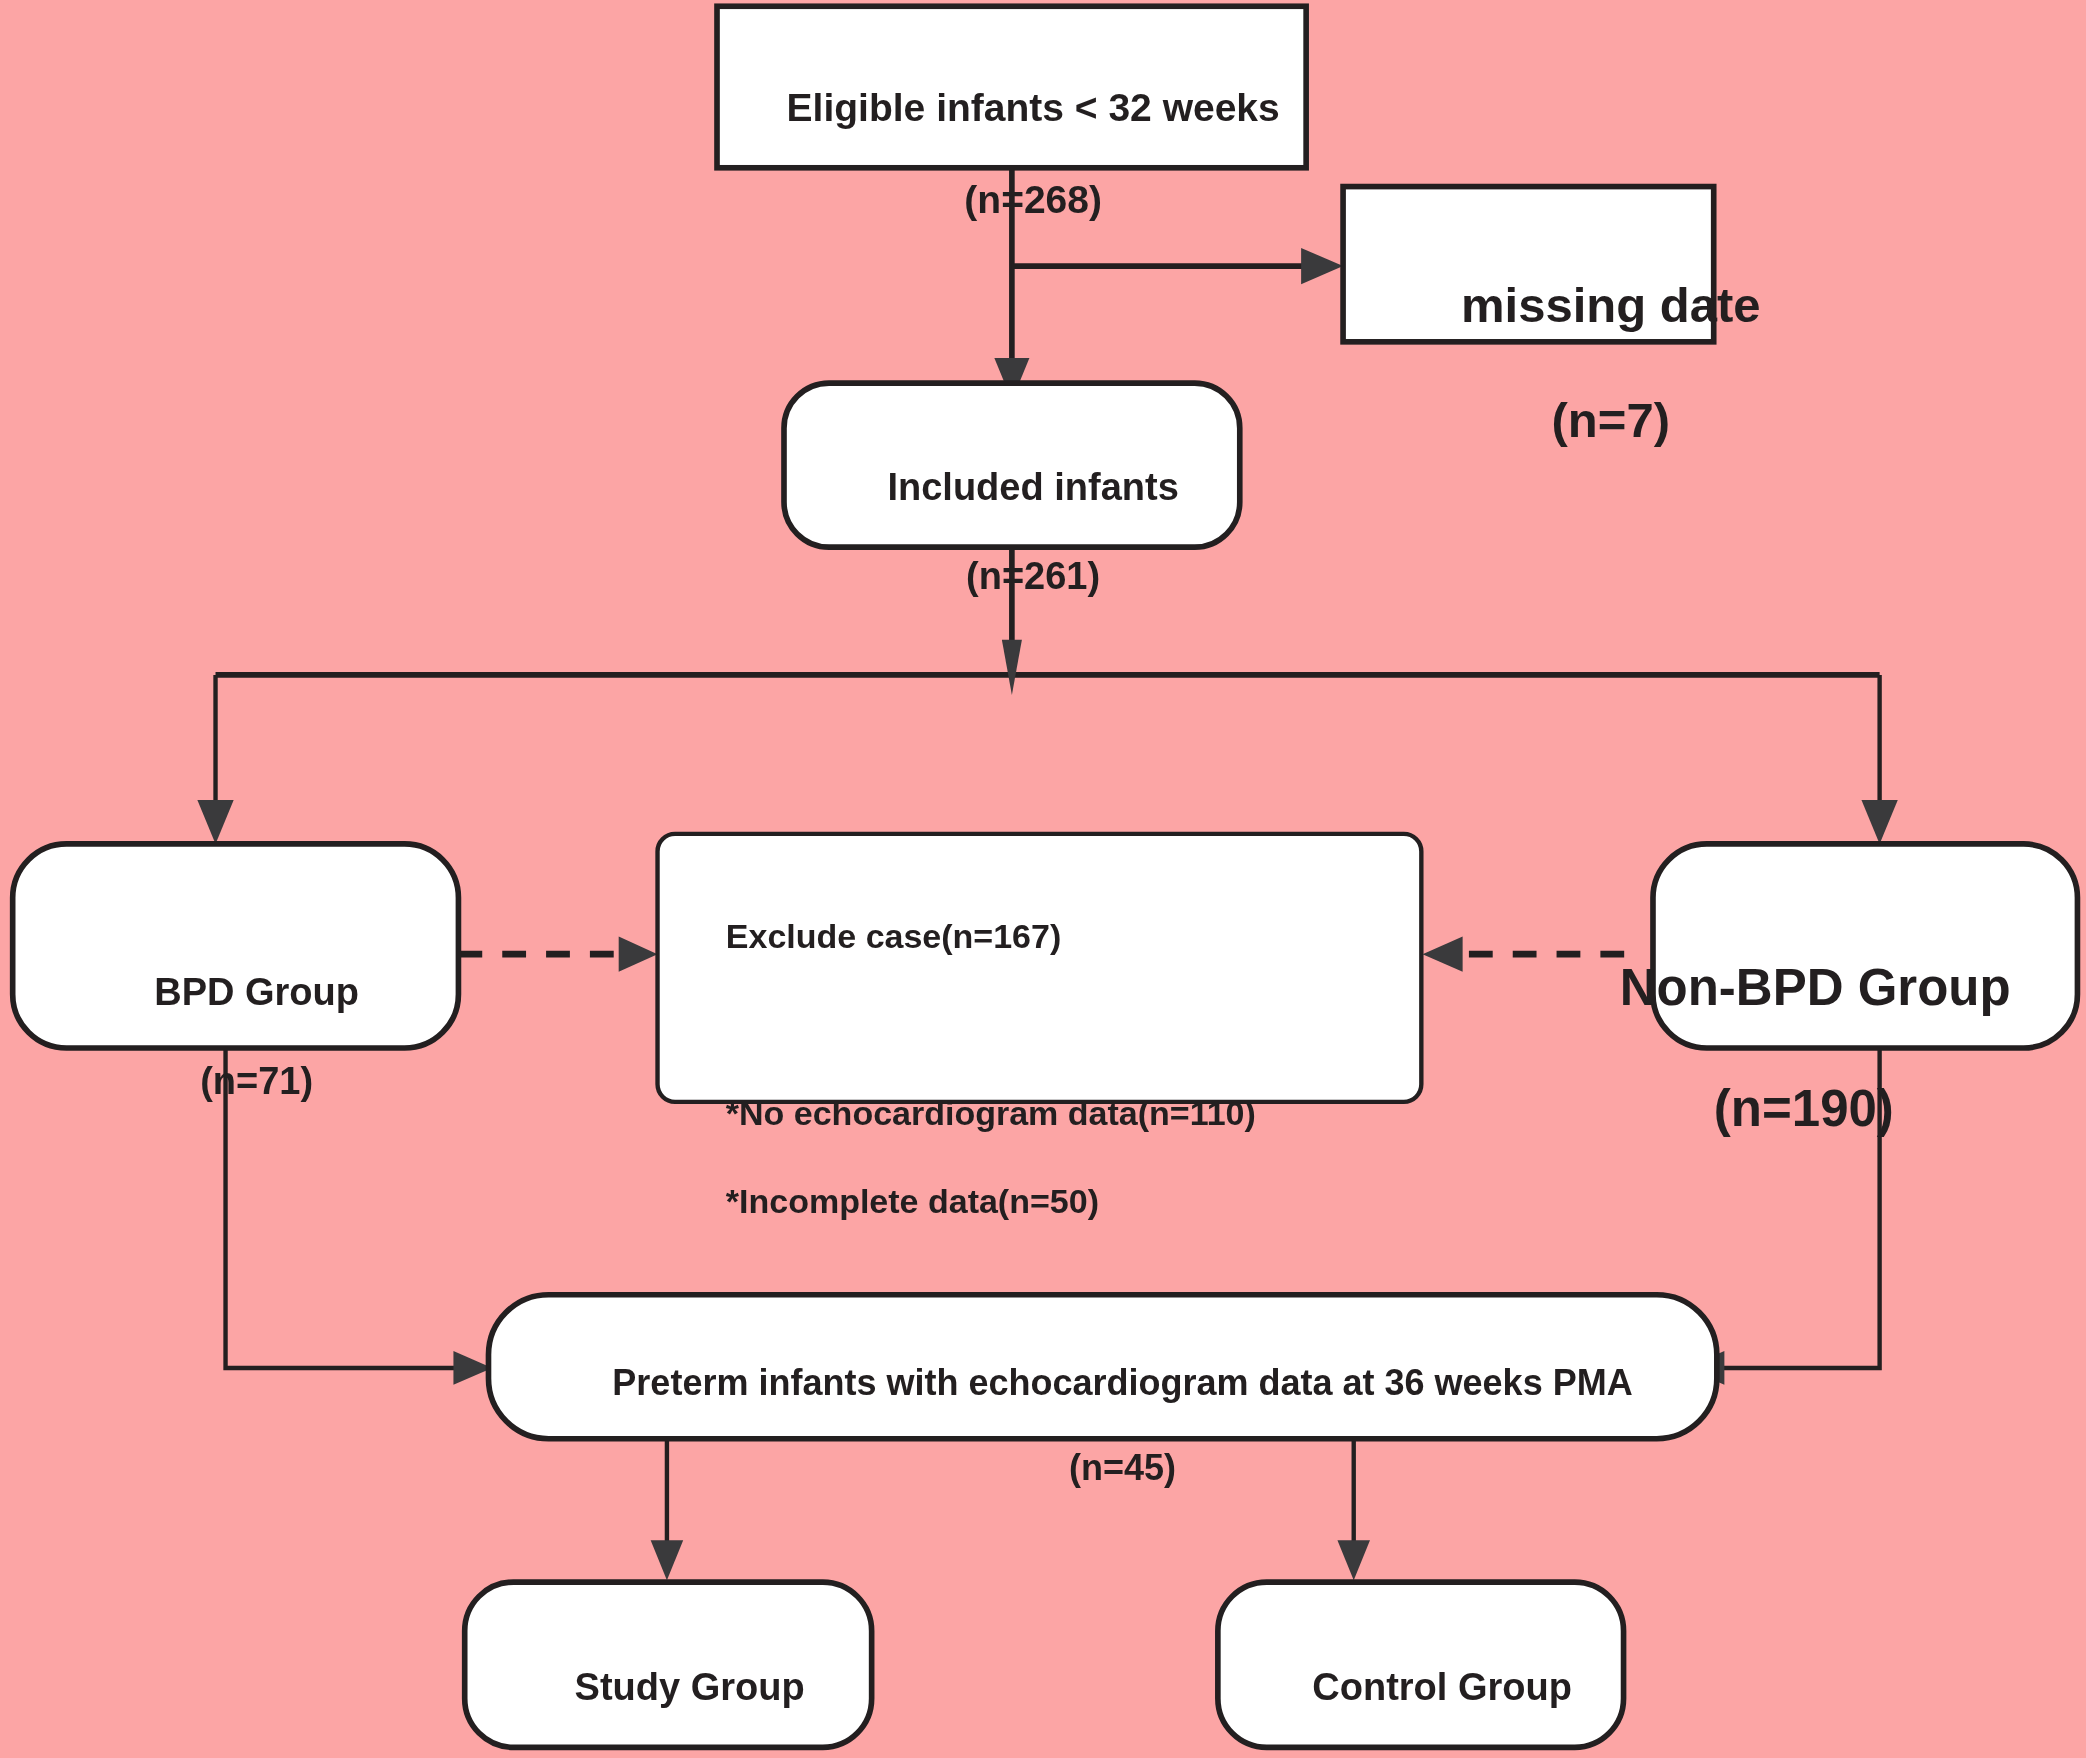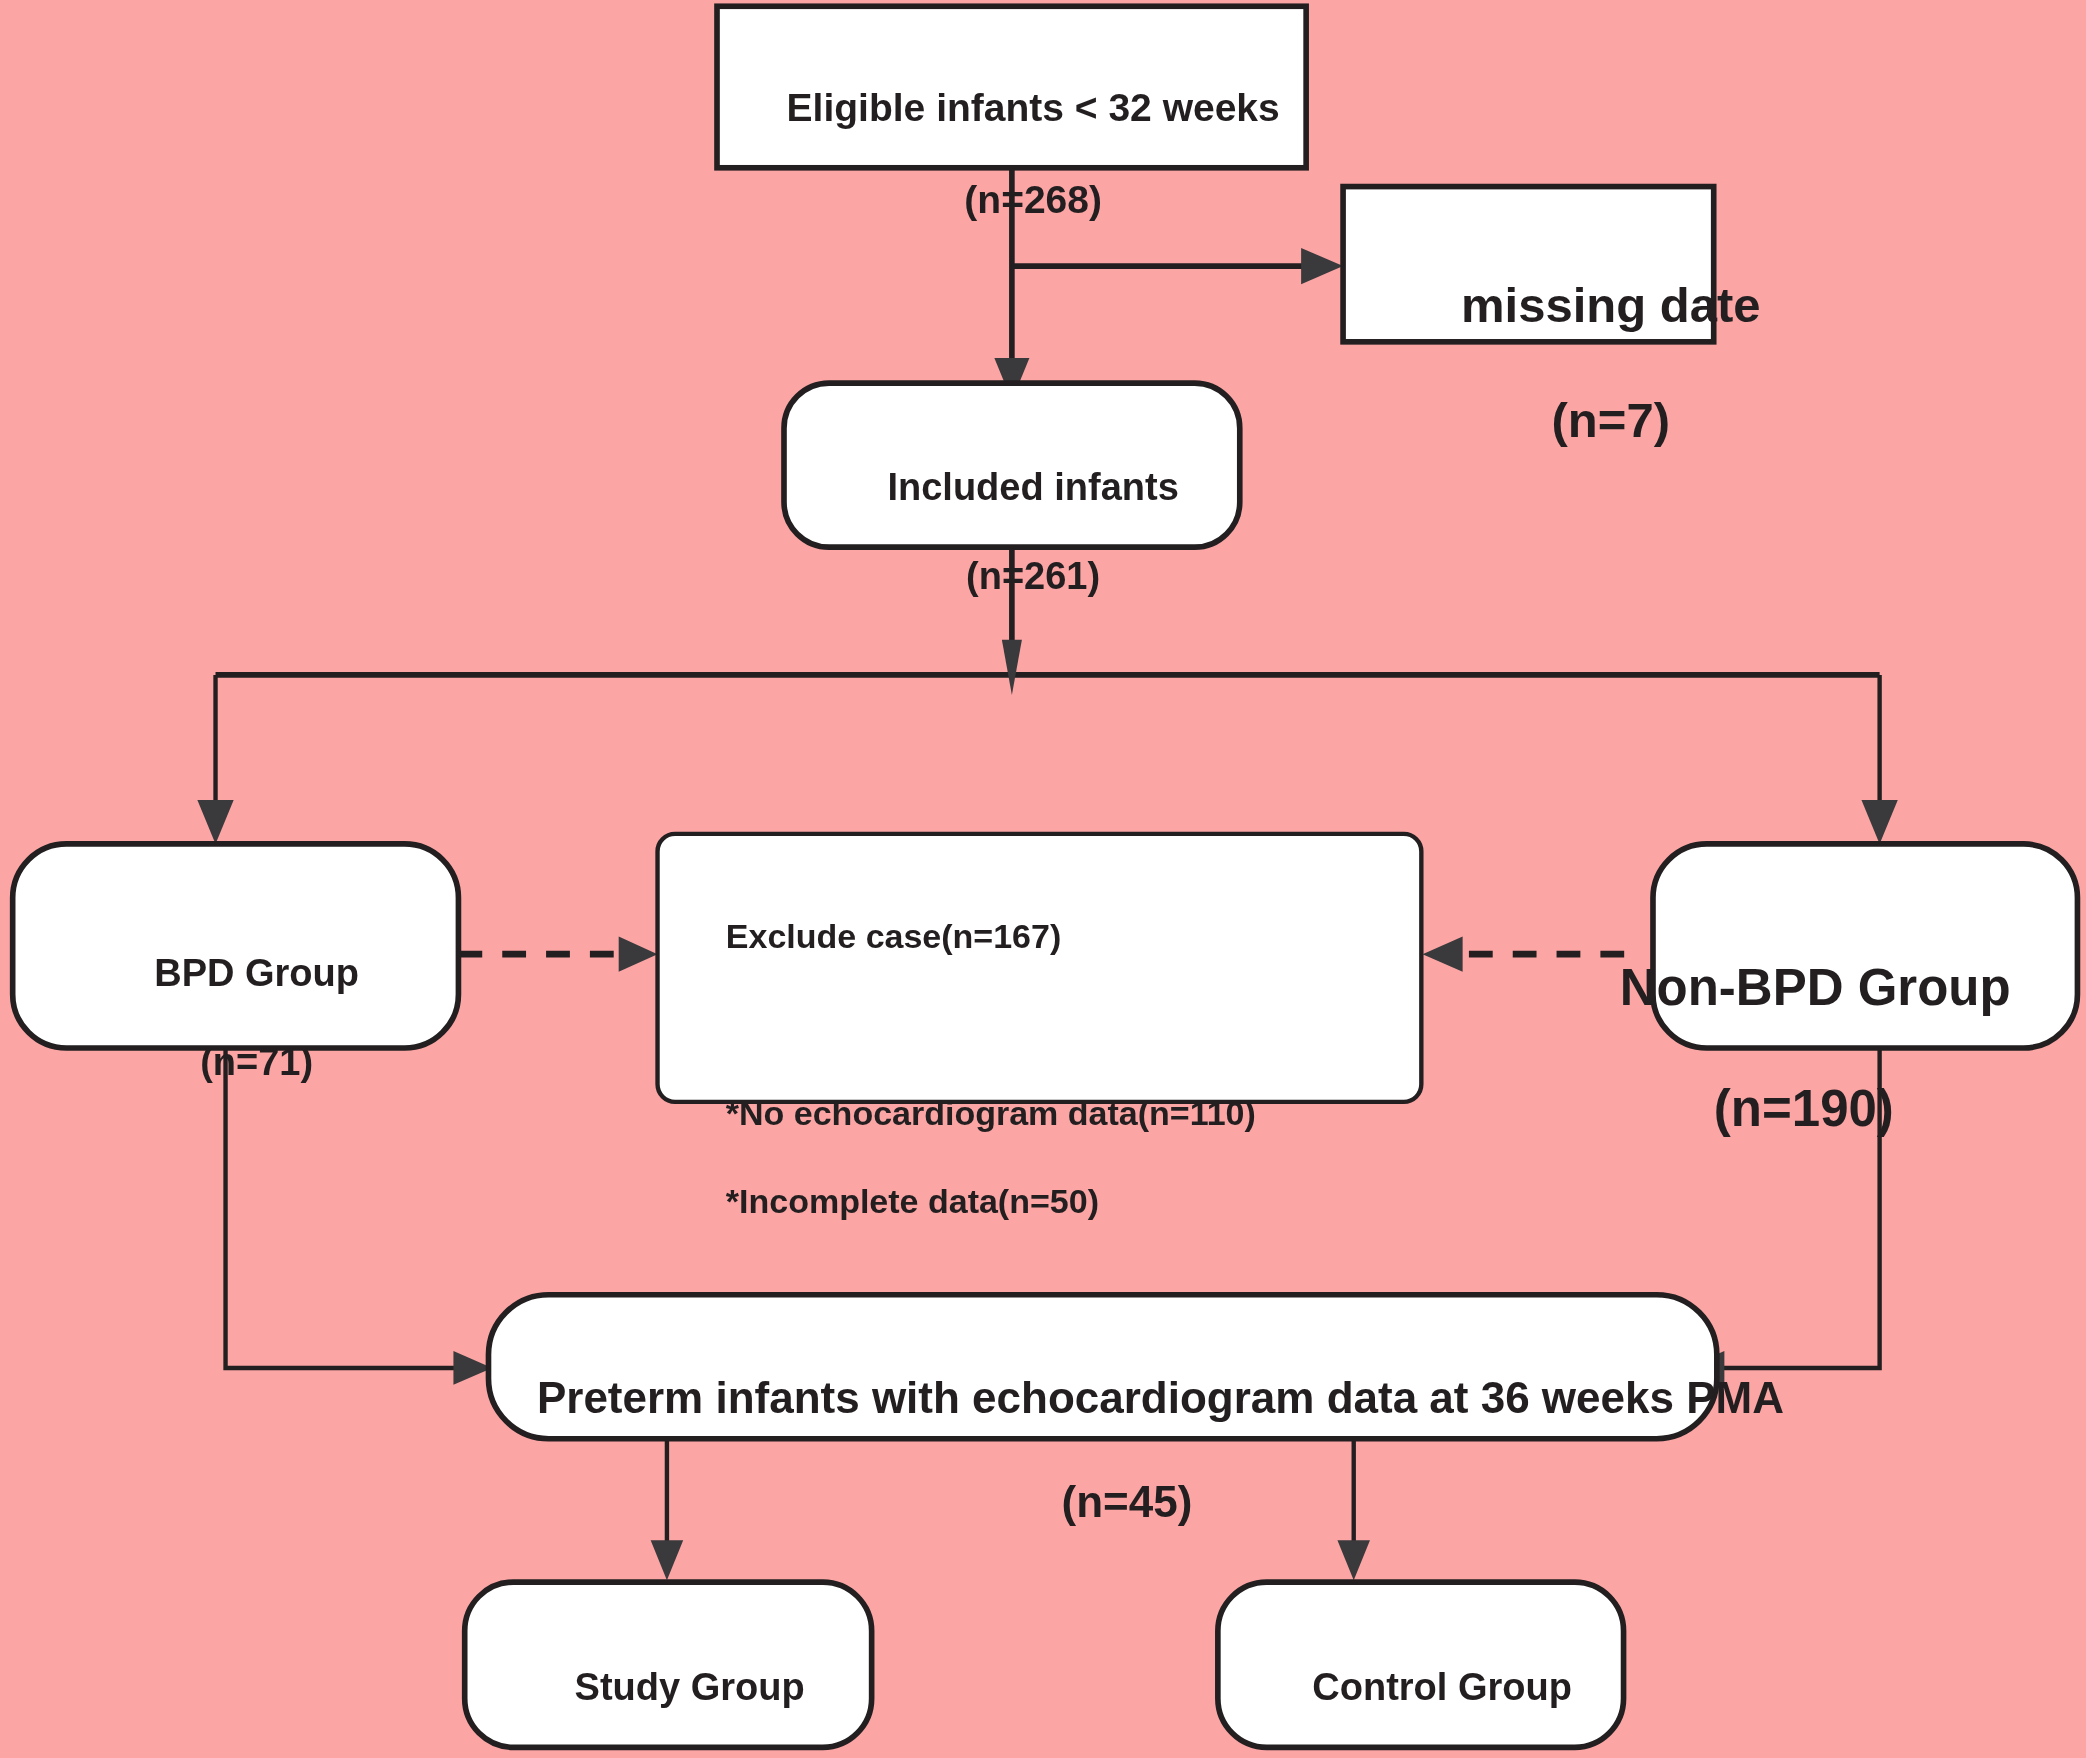--- a/index.html
+++ b/index.html
@@ -147,38 +147,38 @@
   <div class="lbl" style="left:1398px; top:219px; width:371px; font-size:49px;">
     <span>missing date</span><br>
     <span>(n=7)</span>
   </div>
 
   <div class="lbl" style="left:784px; top:420px; width:456px; font-size:38px;">
     <span>Included infants</span><br>
     <span>(n=261)</span>
   </div>
 
-  <div class="lbl" style="left:12.5px; top:906px; width:446px; font-size:38px;">
+  <div class="lbl" style="left:12.5px; top:925px; width:446px; font-size:38px;">
     <span>BPD Group</span><br>
     <span>(n=71)</span>
   </div>
 
   <div class="lbl" style="left:1563px; top:898px; width:425px; font-size:51px;">
     <span>Non-BPD Group</span><br>
     <span>(n=190)</span>
   </div>
 
   <div class="lbl left" style="left:688px; top:870px; width:739px; font-size:34px; line-height:1.30;">
     <span>Exclude case(n=167)</span><br>
     <br>
     <span>*No echocardiogram data(n=110)</span><br>
     <span>*Incomplete data(n=50)</span>
   </div>
 
-  <div class="lbl" style="left:488px; top:1320px; width:1229px; font-size:44px;">
+  <div class="lbl" style="left:488px; top:1320px; width:1229px; font-size:36px;">
     <span>Preterm infants with echocardiogram data at 36 weeks PMA</span><br>
     <span>(n=45)</span>
   </div>
 
   <div class="lbl" style="left:465px; top:1620px; width:407px; font-size:38px;">
     <span>Study Group</span><br>
     <span>(n=44)</span>
   </div>
 
   <div class="lbl" style="left:1218px; top:1620px; width:406px; font-size:38px;">

